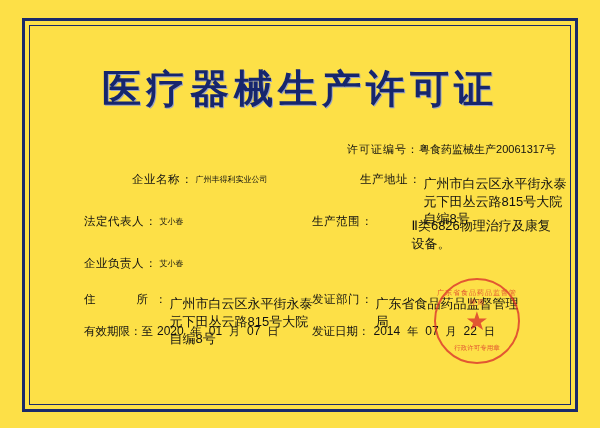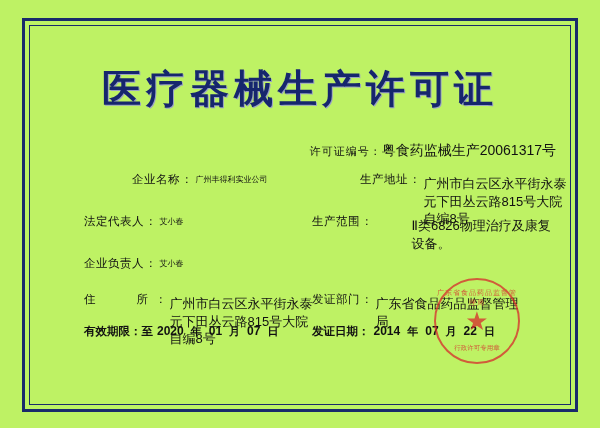--- a/index.html
+++ b/index.html
@@ -10,21 +10,21 @@
   body {
     width: 600px;
     height: 428px;
     font-family: "Liberation Sans", sans-serif;
     overflow: hidden;
   }
   .certificate {
     position: relative;
     width: 600px;
     height: 428px;
-    background: #bef264;
+    background: #fde047;
     box-sizing: border-box;
   }
   .outer-border {
     position: absolute;
     left: 22px;
     top: 18px;
     right: 22px;
     bottom: 16px;
     border: 3px solid #1a2a6b;
     box-sizing: border-box;
@@ -57,21 +57,21 @@
     top: 142px;
     font-size: 9.5px;
     color: #111;
     white-space: nowrap;
   }
   .cert-no .label {
     font-size: 11px;
     letter-spacing: 1px;
   }
   .cert-no .value {
-    font-size: 14px;
+    font-size: 11px;
   }
   .fields {
     position: absolute;
     left: 0;
     right: 0;
     top: 172px;
     height: 180px;
   }
   .row {
     position: absolute;
@@ -116,21 +116,20 @@
     padding-top: 3px;
   }
   .fvalue.sm {
     font-size: 13px;
   }
   .date-row {
     position: absolute;
     top: 152px;
     width: 100%;
     height: 24px;
-    font-weight: bold;
   }
   .date-left {
     position: absolute;
     left: 84px;
     display: flex;
     align-items: baseline;
     font-size: 11.5px;
     color: #111;
     white-space: nowrap;
   }

